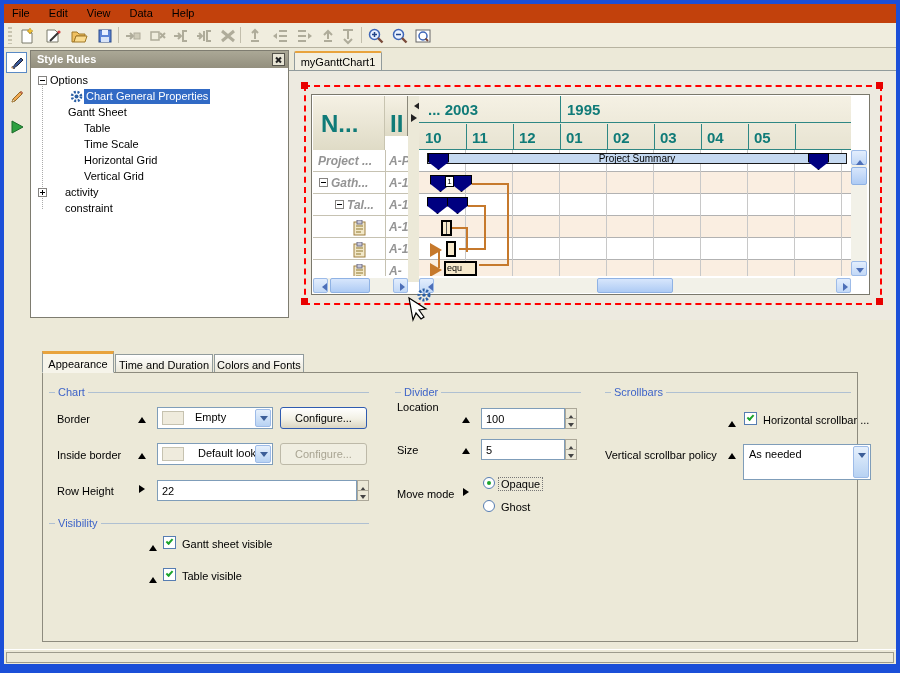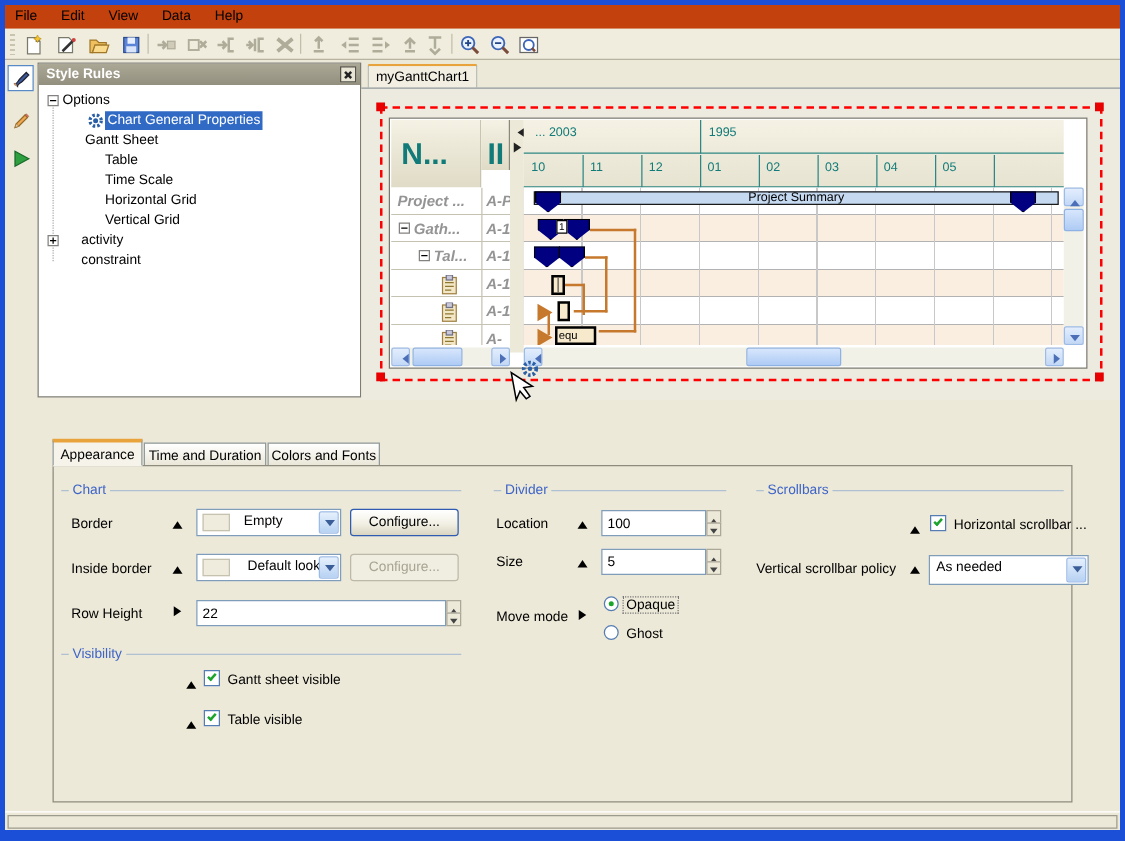--- a/index.html
+++ b/index.html
@@ -34,21 +34,21 @@
   .guide{position:absolute;border-left:1px dotted #ABABAB;}
   
   .tab{position:absolute;background:#F2EFE2;border:1px solid #919B9C;border-bottom:none;border-top:2px solid #E8A33D;border-radius:2px 2px 0 0;text-align:center;padding-top:3px;}
   .canvas{position:absolute;background:#EDEAE0;border-top:1px solid #919B9C;}
   .selrect{position:absolute;border:2px dashed #F00;}
   .handle{position:absolute;width:7px;height:7px;background:#E80000;}
   
   .gwidget{position:absolute;background:#fff;border:1px solid #7A786C;}
   .thead{position:absolute;background:linear-gradient(#F5F1E4,#DFDBC6);border-right:1px solid #8A887A;}
   .thead .big{font-weight:bold;font-size:24px;color:#107B78;}
-  .tscale{position:absolute;background:linear-gradient(#F5F1E4,#E7E3D1);color:#107B78;font-weight:normal;font-size:10px;}
+  .tscale{position:absolute;background:linear-gradient(#F5F1E4,#E7E3D1);color:#107B78;font-weight:bold;font-size:15px;}
   .ycell,.mcell{position:absolute;border-left:1px solid #2E8784;}
   .ycell{border-bottom:1px solid #2E8784;}
   .rows{position:absolute;overflow:hidden;background:
     repeating-linear-gradient(to right,transparent 0 46px,#C8C8C8 46px 47px),
     repeating-linear-gradient(to bottom,transparent 0 21px,#B2B2B2 21px 22px),
     repeating-linear-gradient(to bottom,#FFFFFF 0 22px,#FAEEE1 22px 44px);}
   .tbody{position:absolute;overflow:hidden;background:
     repeating-linear-gradient(to bottom,transparent 0 21px,#C6C2B2 21px 22px),#FFFFFF;}
   .trowtxt{position:absolute;color:#949494;font-style:italic;font-weight:bold;font-size:12px;white-space:nowrap;}
   .pent{position:absolute;background:#000080;border:1px solid #000;
@@ -489,21 +489,21 @@
     <div class="flabel" style="left:139px;top:165px;">Gantt sheet visible</div>
     <div class="marker-up" style="left:106px;top:200px;"></div>
     <div class="chk" style="left:120px;top:195px;">
           <div class="mark"></div>
         </div>
     <div class="flabel" style="left:139px;top:197px;">Table visible</div>
 
     <div class="gline" style="left:352px;top:19px;width:186px;"></div>
     <div class="gtitle" style="left:358px;top:13px;">Divider</div>
 
-    <div class="flabel" style="left:354px;top:40px;">Location</div>
+    <div class="flabel" style="left:354px;top:28px;">Location</div>
     <div class="marker-up" style="left:419px;top:40px;"></div>
     <div class="spinfield" style="left:438px;top:35px;width:84px;height:21px;">
       <input value="100" style="">
     </div>
     <div class="spinbtn" style="left:522px;top:35px;width:12px;height:11px;">
           <div class="tri" style="top:3px;border:3px solid transparent;border-bottom:4px solid #444;"></div>
         </div>
     <div class="spinbtn" style="left:522px;top:45px;width:12px;height:11px;">
           <div class="tri" style="top:4px;border:3px solid transparent;border-top:4px solid #444;"></div>
         </div>
@@ -533,21 +533,21 @@
     <div class="gtitle" style="left:568px;top:13px;">Scrollbars</div>
 
     <div class="marker-up" style="left:685px;top:44px;"></div>
     <div class="chk" style="left:701px;top:39px;">
           <div class="mark"></div>
         </div>
     <div class="flabel" style="left:720px;top:41px;">Horizontal scrollbar ...</div>
 
     <div class="flabel" style="left:562px;top:76px;">Vertical scrollbar policy</div>
     <div class="marker-up" style="left:685px;top:76px;"></div>
-    <div class="combo" style="left:700px;top:71px;width:128px;height:24px;">
+    <div class="combo" style="left:700px;top:71px;width:128px;height:36px;">
       <span class="ctext" style="left:5px;">As needed</span>
       <div class="cbtn">
             <div class="tri"></div>
           </div>
     </div>
   </div>
 
   <div class="statusbar">
     <div class="statusfield"></div>
   </div>

